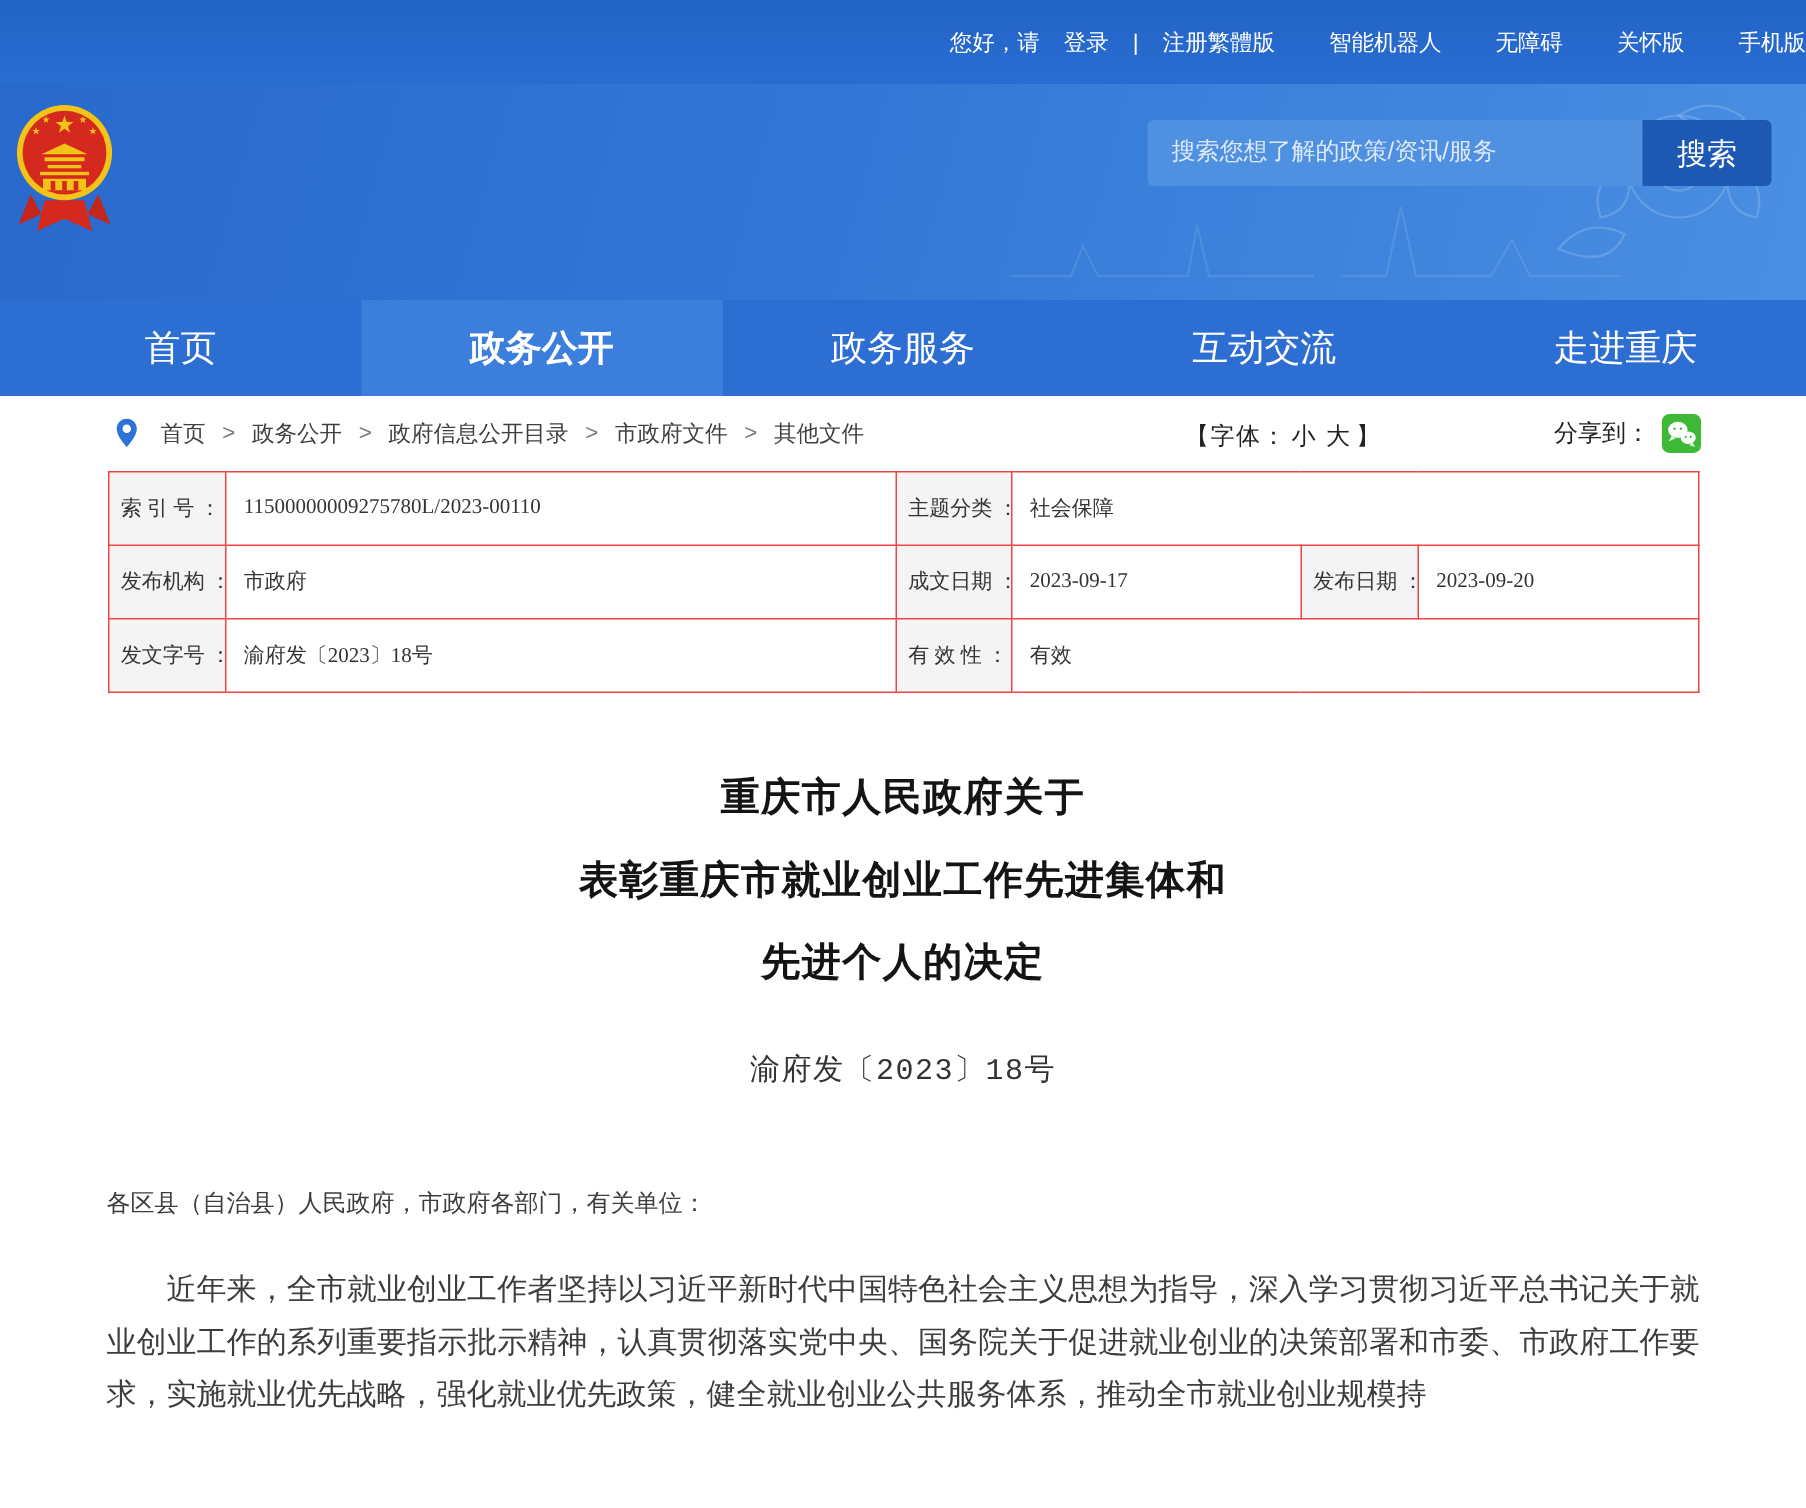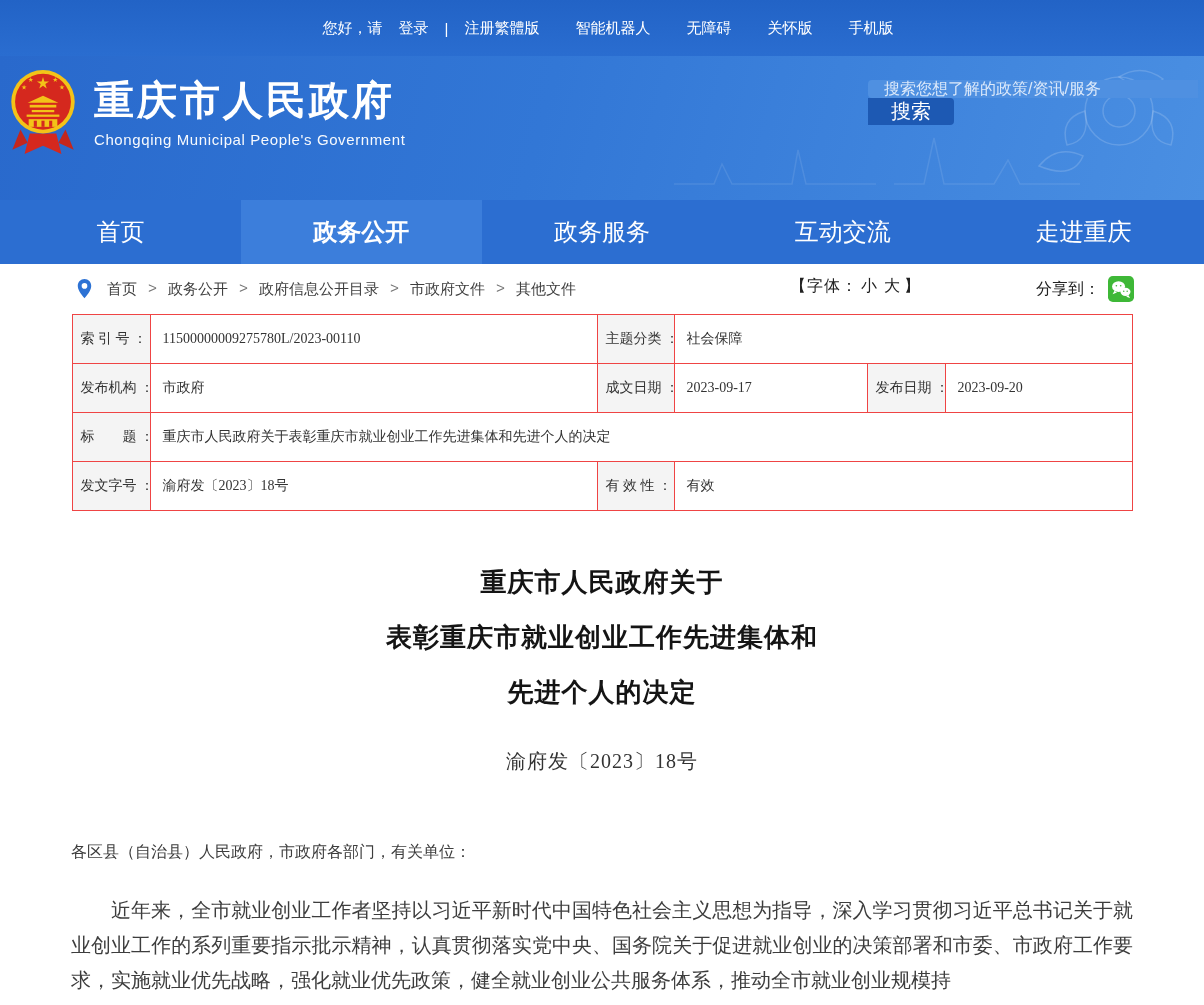--- a/index.html
+++ b/index.html
@@ -1,72 +1,72 @@
 <!DOCTYPE html>
 <html><head>
 <meta charset="utf-8">
 <style>
   * { margin:0; padding:0; box-sizing:border-box; }
   html,body { width:1204px; height:1005px; overflow:hidden; background:#fff;
               font-family:"Liberation Sans", sans-serif; }
 
   
   .topbar { height:56px; background:linear-gradient(180deg,#2263c6,#2a6dd0);
-            display:flex; align-items:center; justify-content:center;
+            display:flex; align-items:center; justify-content:flex-end;
             color:#fff; font-size:15px; padding-left:12px; }
   .topbar-left { display:flex; align-items:center; gap:16px; }
   .topbar-left .link { cursor:pointer; }
   .topbar-right { display:flex; align-items:center; gap:36px; height:100%; }
   .topbar-right .link { cursor:pointer; white-space:nowrap; }
   .ipv6-box { background:rgba(255,255,255,.13); height:100%; display:flex;
               align-items:center; padding:0 24px; }
 
   
   .header { height:144px; position:relative;
             background:linear-gradient(105deg,#2969cc 0%,#3277d6 45%,#4a8fe2 100%); }
   .deco { position:absolute; right:0; top:0; pointer-events:none; }
   .brand { position:absolute; left:10px; top:12px; display:flex; align-items:center; }
   .brand-text { margin-left:18px; color:#fff; }
   .site-title { font-size:40px; font-weight:bold; letter-spacing:3px; line-height:46px; }
   .site-subtitle { font-size:15px; letter-spacing:.6px; margin-top:8px; opacity:.96; }
-  .searchbar { position:absolute; right:6px; top:24px; display:flex; height:44px;flex-direction:column; }
+  .searchbar { position:absolute; right:23px; top:24px; display:flex; height:44px; }
   .search-input { width:330px; height:44px; background:#4f90e1; border:none; outline:none;
                   border-radius:4px 0 0 4px; padding:0 16px; font-size:16px; color:#fff; }
   .search-input::placeholder { color:#dce9fa; }
   .search-btn { width:86px; height:44px; background:#1d59b3; border:none; color:#fff;
                 font-size:20px; border-radius:0 4px 4px 0; cursor:pointer; }
 
   
   .nav { height:64px; background:#2c6ed1; display:flex; }
   .nav-item { flex:1; display:flex; align-items:center; justify-content:center;
               color:#fff; font-size:24px; cursor:pointer; }
   .nav-item.active { background:#3c7edb; font-weight:bold; }
 
   
   .crumb-row { height:50px; display:flex; align-items:center; padding:0 70px 0 76px;
                font-size:15px; color:#3f3f3f; }
   .crumb-row .pin { margin-right:14px; display:flex; align-items:center; }
   .crumb-item { cursor:pointer; }
   .crumb-sep { color:#777; margin:0 11px; font-family:"Liberation Mono", monospace; }
-  .crumb-right { margin-left:auto; display:flex; align-items:flex-start; }
+  .crumb-right { margin-left:auto; display:flex; align-items:flex-end; }
   .font-controls { color:#222; font-size:16px; letter-spacing:1px; }
   .font-controls .fbtn { cursor:pointer; margin:0 3px; }
   .share-group { display:flex; align-items:center; margin-left:115px; }
   .share-label { font-size:16px; color:#222; margin-right:8px; }
   .wechat { cursor:pointer; display:flex; }
 
   
   .meta-table { width:1060px; margin:0 auto; border-collapse:collapse; table-layout:fixed;
                 font-family:"Liberation Serif", serif; font-size:14px; color:#333; }
   .meta-table td { border:1px solid #ef4444; height:49px; padding:0 12px;
                    overflow:hidden; white-space:nowrap; }
   .meta-table td.lbl { background:#f4f4f4; padding:0 8px; }
 
   
-  .doc { width:1062px; margin:0 auto; font-family:Liberation Serif, serif; color:#3d3d3d; }
+  .doc { width:1062px; margin:0 auto; font-family:Liberation Mono, monospace; color:#3d3d3d; }
   .doc-title { margin-top:44px; text-align:center; font-weight:bold; font-size:26px;
                line-height:55px; color:#141414; letter-spacing:1px; }
   .doc-number { text-align:center; font-size:20px; letter-spacing:1px; margin-top:28px; color:#333; }
   .doc-salutation { margin-top:62px; font-size:16px; line-height:30px; }
   .doc-paragraph { margin-top:26px; font-size:20px; line-height:35px;
                    text-align:justify; text-indent:2em; }
 </style>
 </head>
 <body>
 
@@ -114,24 +114,20 @@
       <polygon points="0,-1 0.224,-0.309 0.951,-0.309 0.363,0.118 0.588,0.809 0,0.382 -0.588,0.809 -0.363,0.118 -0.951,-0.309 -0.224,-0.309" transform="translate(50.5,19) scale(2.6)" fill="#f3c318"></polygon>
       <path d="M17 34 L32 27 L47 34 Z" fill="#f3c318"></path>
       <rect x="19" y="36" width="26" height="2.6" fill="#f3c318"></rect>
       <rect x="21" y="41" width="22" height="2.2" fill="#f3c318"></rect>
       <rect x="16" y="45.5" width="32" height="2.2" fill="#f3c318"></rect>
       <rect x="18" y="50" width="28" height="7.5" fill="#f3c318"></rect>
       <rect x="23" y="51.5" width="3" height="6" fill="#d5281e"></rect>
       <rect x="30.5" y="51.5" width="3" height="6" fill="#d5281e"></rect>
       <rect x="38" y="51.5" width="3" height="6" fill="#d5281e"></rect>
     </svg>
-    <div class="brand-text">
-      <div class="site-title">重庆市人民政府</div>
-      <div class="site-subtitle">Chongqing Municipal People's Government</div>
-    </div>
   </div>
 
   <div class="searchbar">
     <input class="search-input" type="text" placeholder="搜索您想了解的政策/资讯/服务" style="">
     <button class="search-btn">搜索</button>
   </div>
 </div>
 
 <div class="nav">
   <div class="nav-item">首页</div>
@@ -199,24 +195,20 @@
   </tr>
   <tr>
     <td class="lbl">发布机构 ：</td>
     <td>市政府</td>
     <td class="lbl">成文日期 ：</td>
     <td>2023-09-17</td>
     <td class="lbl">发布日期 ：</td>
     <td>2023-09-20</td>
   </tr>
   <tr>
-    <td class="lbl">标　　题 ：</td>
-    <td colspan="5">重庆市人民政府关于表彰重庆市就业创业工作先进集体和先进个人的决定</td>
-  </tr>
-  <tr>
     <td class="lbl">发文字号 ：</td>
     <td>渝府发〔2023〕18号</td>
     <td class="lbl">有 效 性 ：</td>
     <td colspan="3">有效</td>
   </tr>
 </tbody>
   </table>
 
 <div class="doc">
   <div class="doc-title">

